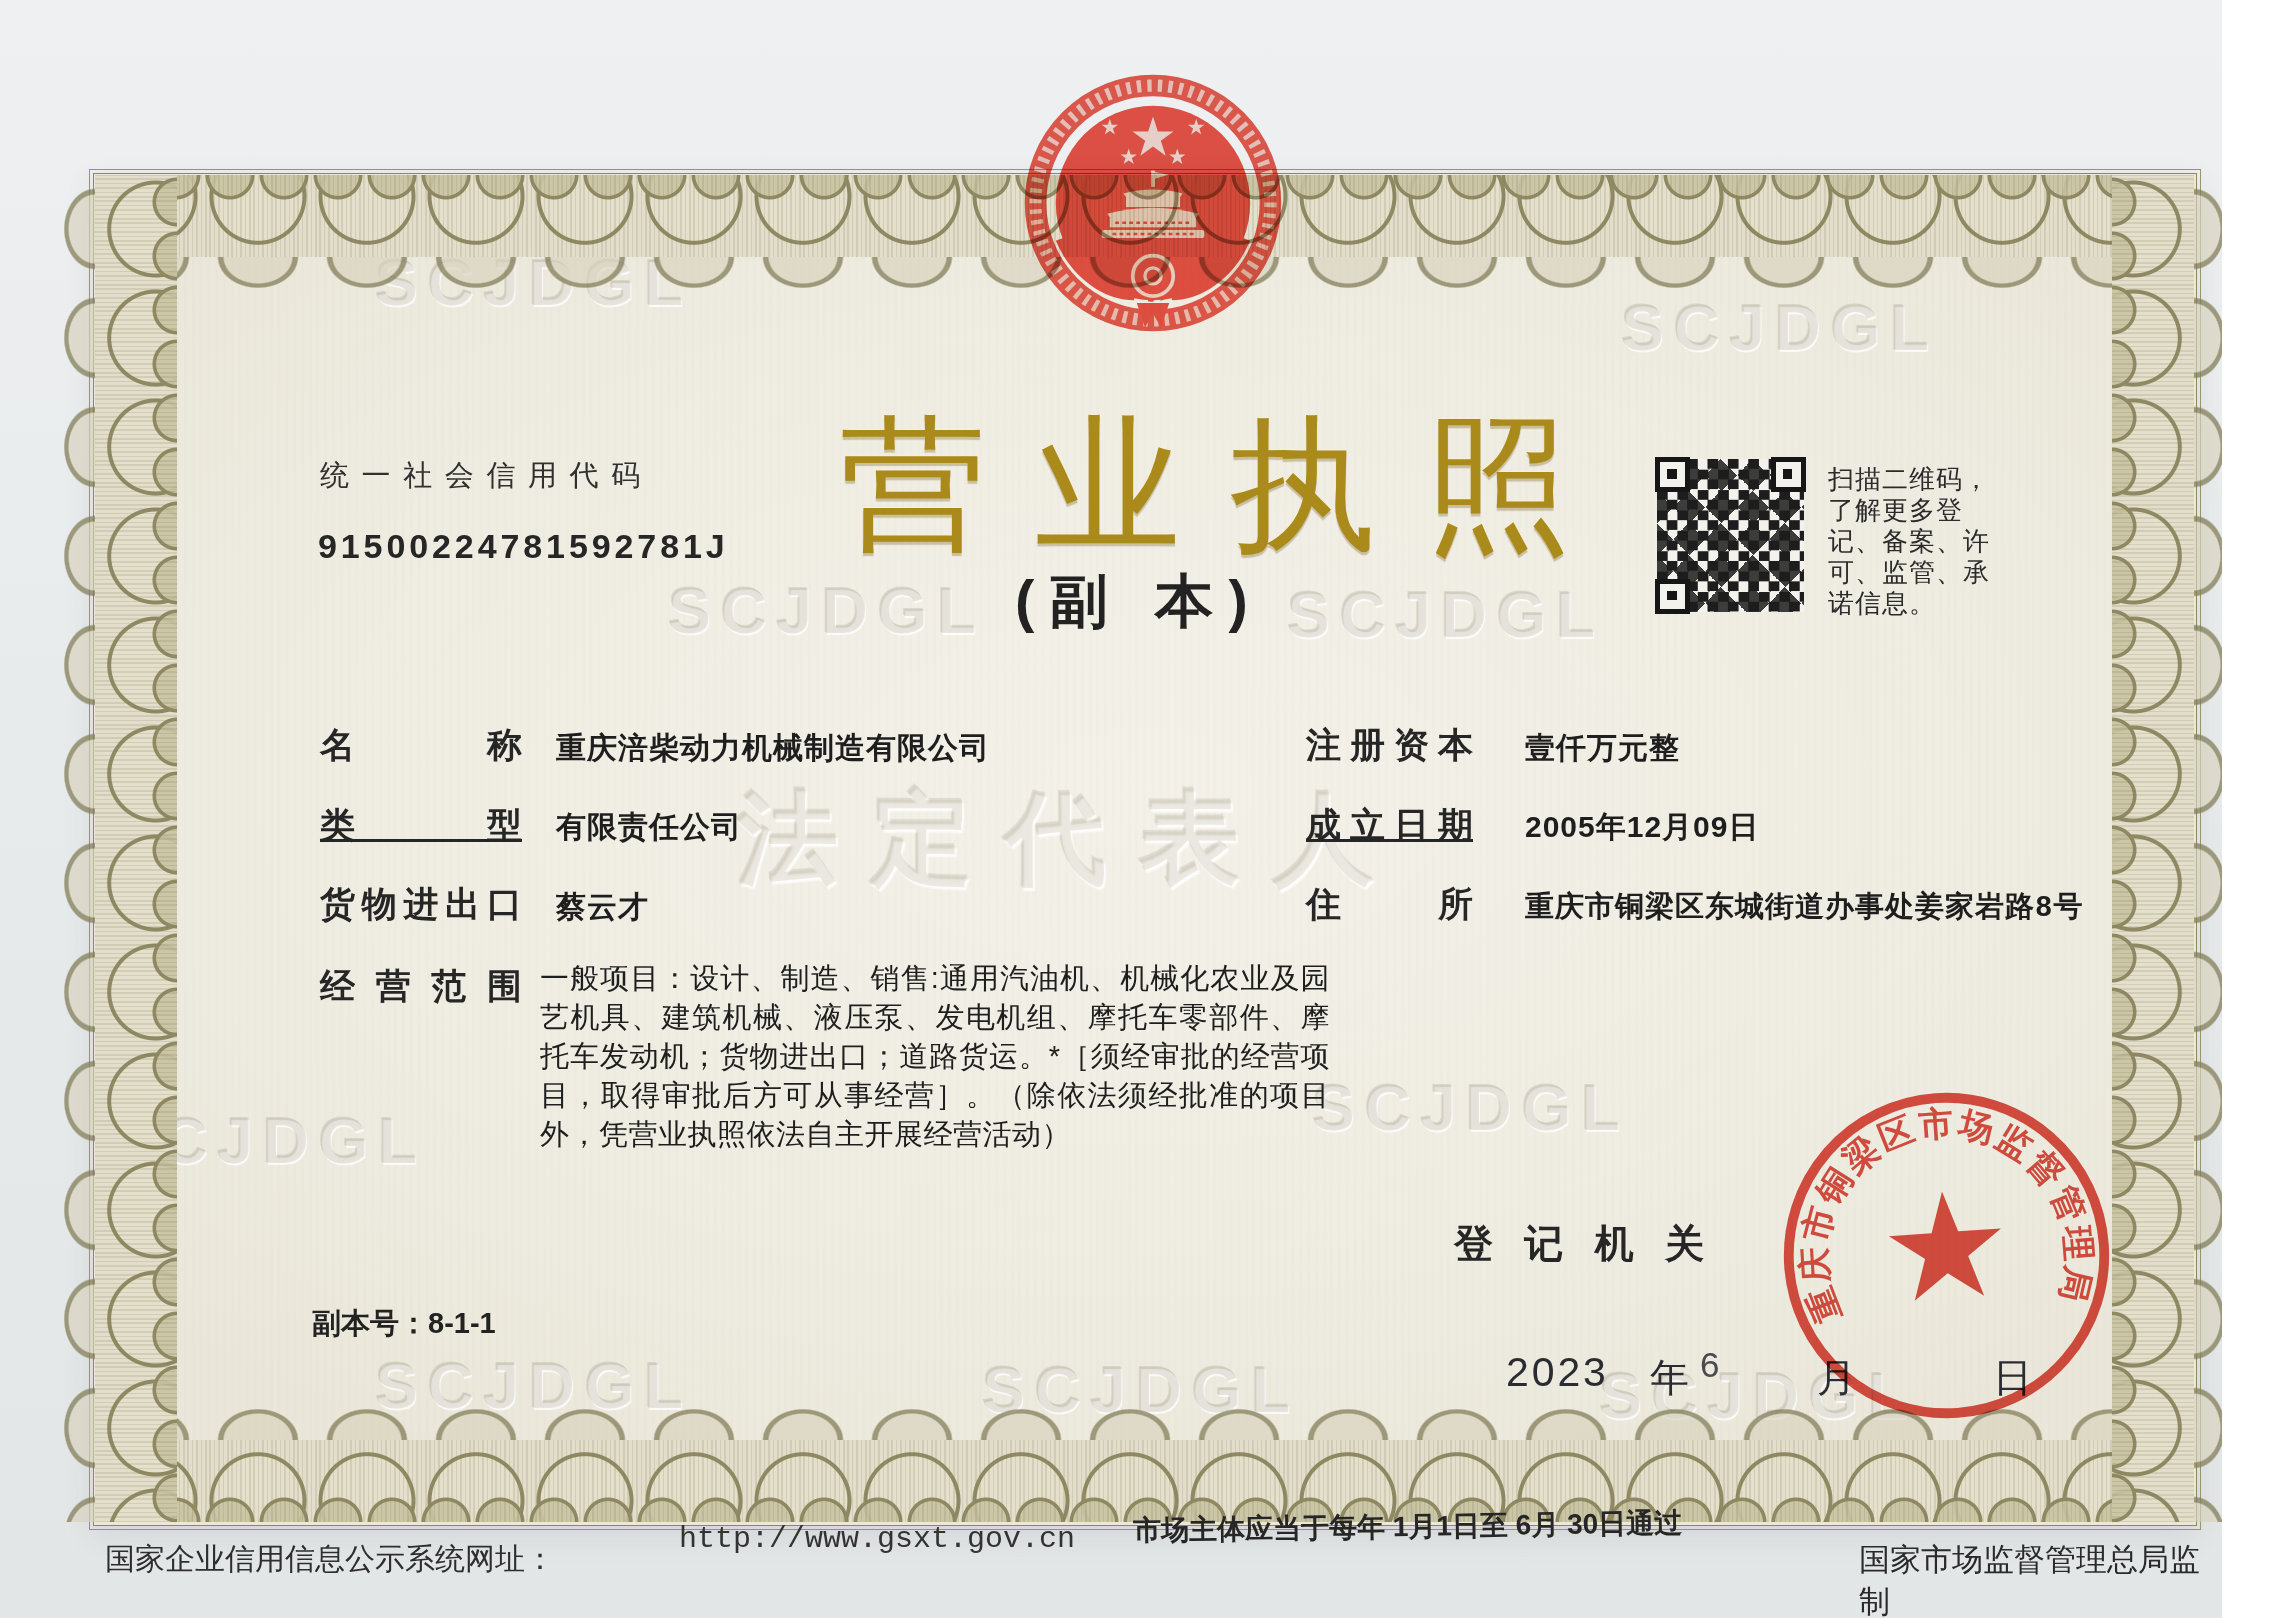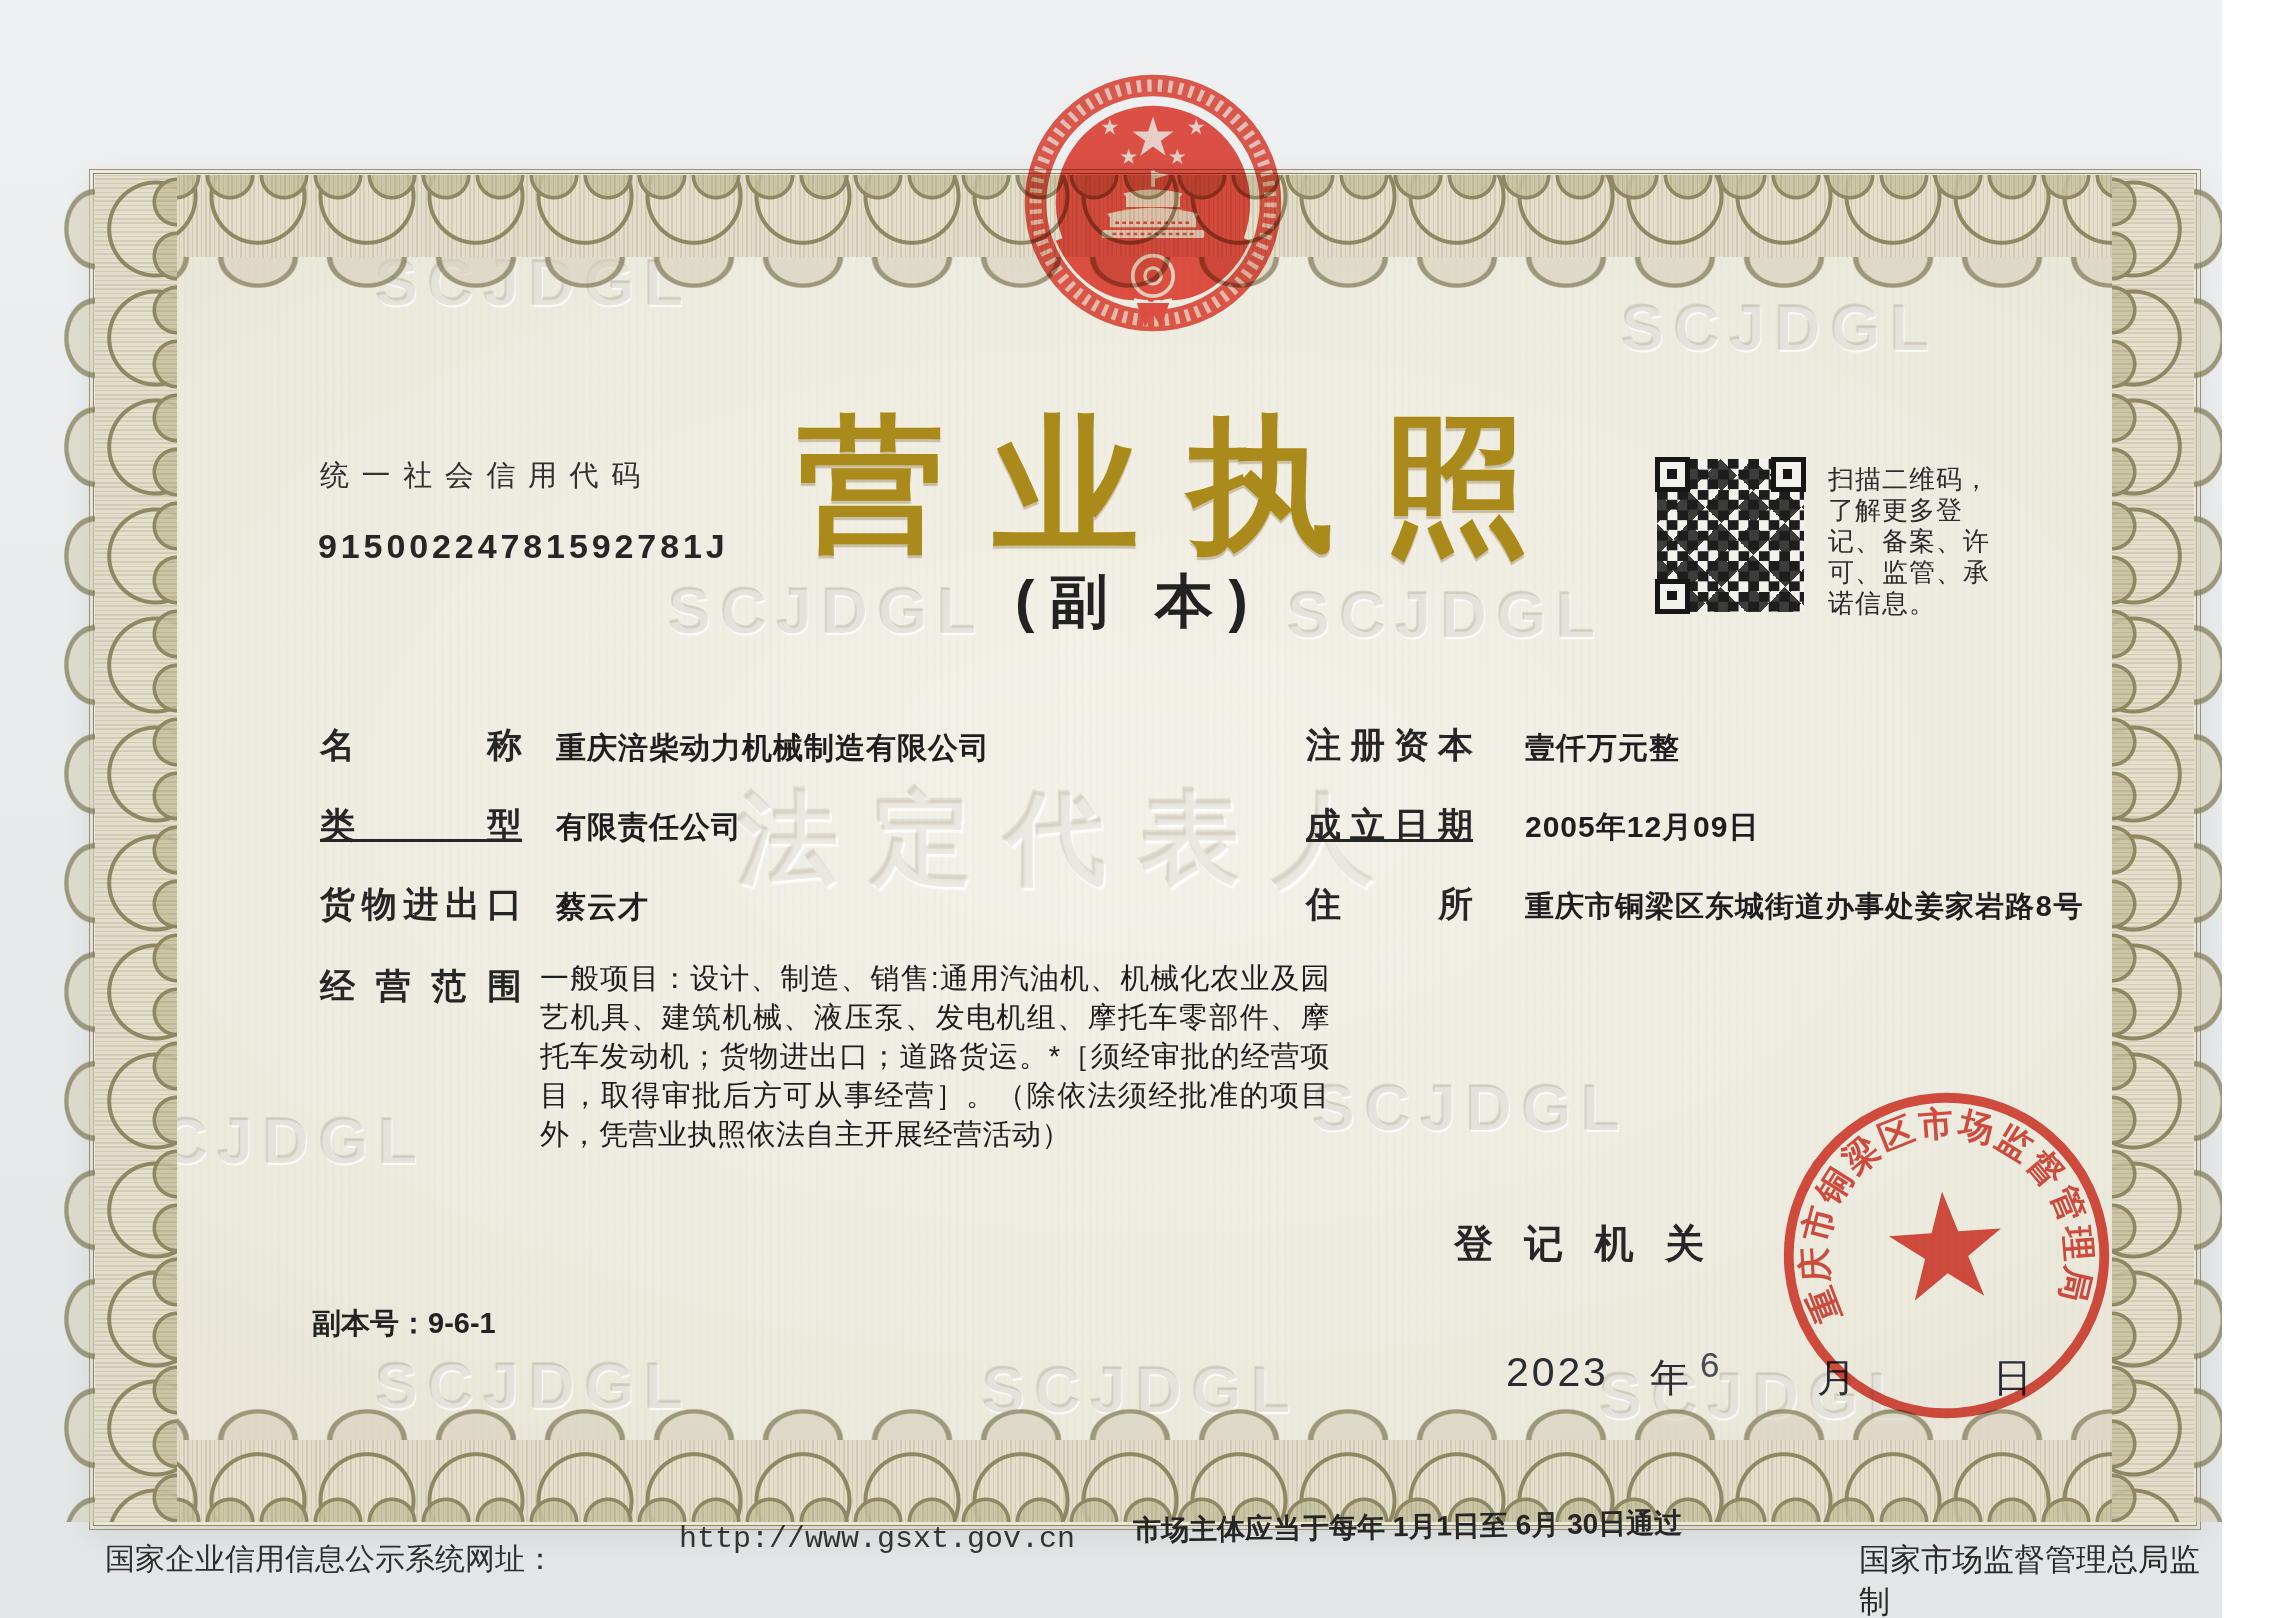--- a/index.html
+++ b/index.html
@@ -43,21 +43,21 @@
     text-shadow:1px 1.9px 1px rgba(255,255,255,.8),-1px -1px 0 rgba(150,143,122,.22);}
   .wm-center{position:absolute;z-index:2;font-weight:700;font-size:101px;letter-spacing:33px;
     color:rgba(202,196,180,.34);
     text-shadow:1.9px 2.9px 1.9px rgba(255,255,255,.85),-1px -1.9px 1px rgba(150,143,122,.22);}
   
   .emblem{position:absolute;left:1017px;top:68px;width:272px;height:297px;z-index:4;mix-blend-mode:multiply;}
   .credit-label{position:absolute;left:320px;top:456px;z-index:5;font-size:29px;font-weight:500;
     letter-spacing:12.6px;color:#30302f;}
   .credit-code{position:absolute;left:318px;top:527px;z-index:5;font-size:34px;font-weight:600;
     letter-spacing:3.9px;color:#262626;}
-  .title{position:absolute;left:798px;top:388px;z-index:5;font-size:146px;font-weight:700;
+  .title{position:absolute;left:840px;top:388px;z-index:5;font-size:146px;font-weight:400;
     letter-spacing:49px;color:#ab8a1c;white-space:nowrap;
     text-shadow:0 2.9px 1px rgba(110,82,10,.30),0 -1px 0 rgba(255,242,200,.55);}
   .subtitle{position:absolute;left:1015px;top:563px;z-index:5;font-size:58px;font-weight:600;
     letter-spacing:15.5px;color:#222;white-space:nowrap;}
   
   .qr{position:absolute;left:1657px;top:459px;width:147px;height:153px;z-index:5;
     background-color:#f4f2ec;
     background-image:
       repeating-conic-gradient(#1d1d1d 0% 25%,transparent 25% 50%),
       repeating-conic-gradient(from 45deg,rgba(29,29,29,.85) 0% 25%,transparent 25% 50%);
@@ -184,21 +184,21 @@
   <div class="fld-value rgt v2">2005年12月09日</div>
   <div class="fld-label rgt y3l">住所</div>
   <div class="fld-value rgt v3 addr">重庆市铜梁区东城街道办事处姜家岩路8号</div>
 
   <div class="reg-label">登记机关</div>
   <span class="date-part dt-year">2023</span>
   <span class="date-part dt-yunit">年</span>
   <span class="date-part dt-month">6</span>
   <span class="date-part dt-munit">月</span>
   <span class="date-part dt-dunit">日</span>
-  <div class="copy-no">副本号：9-6-1</div>
+  <div class="copy-no">副本号：8-1-1</div>
 
   <svg class="seal" viewBox="0 0 350 350">
     <circle cx="175" cy="175" r="160" fill="none" stroke="#dd4437" stroke-width="10"></circle>
     <path d="M175,110 L188.5,151.4 L232,151.5 L196.9,177.1 L210.3,218.5 L175,193 L139.7,218.5 L153.1,177.1 L118,151.5 L161.5,151.4 Z" fill="#dd4437"></path>
     <path id="sealArc" d="M69.3,236 A122,122 0 1 1 280.7,236" fill="none"></path>
     <text font-size="35" font-weight="700" fill="#dd4437" letter-spacing="3" font-family="Liberation Sans, sans-serif">
       <textPath href="#sealArc" startOffset="50%" text-anchor="middle">重庆市铜梁区市场监督管理局</textPath>
     </text>
   </svg>
 

